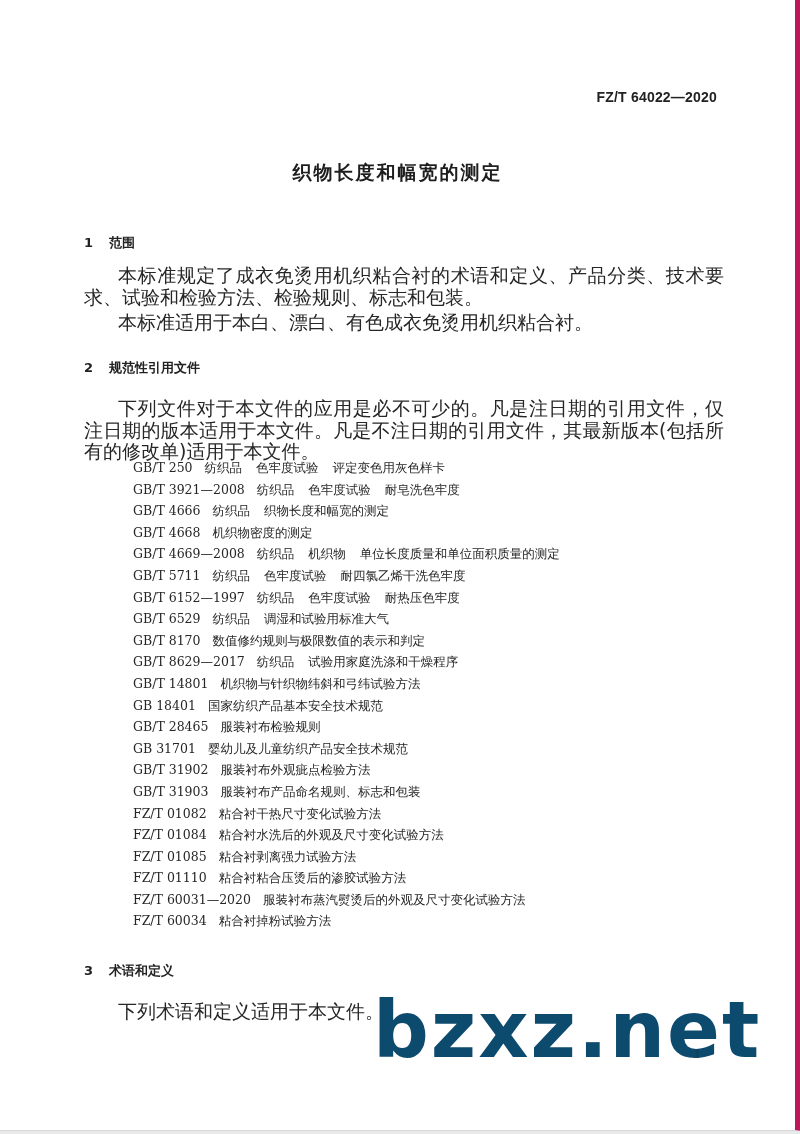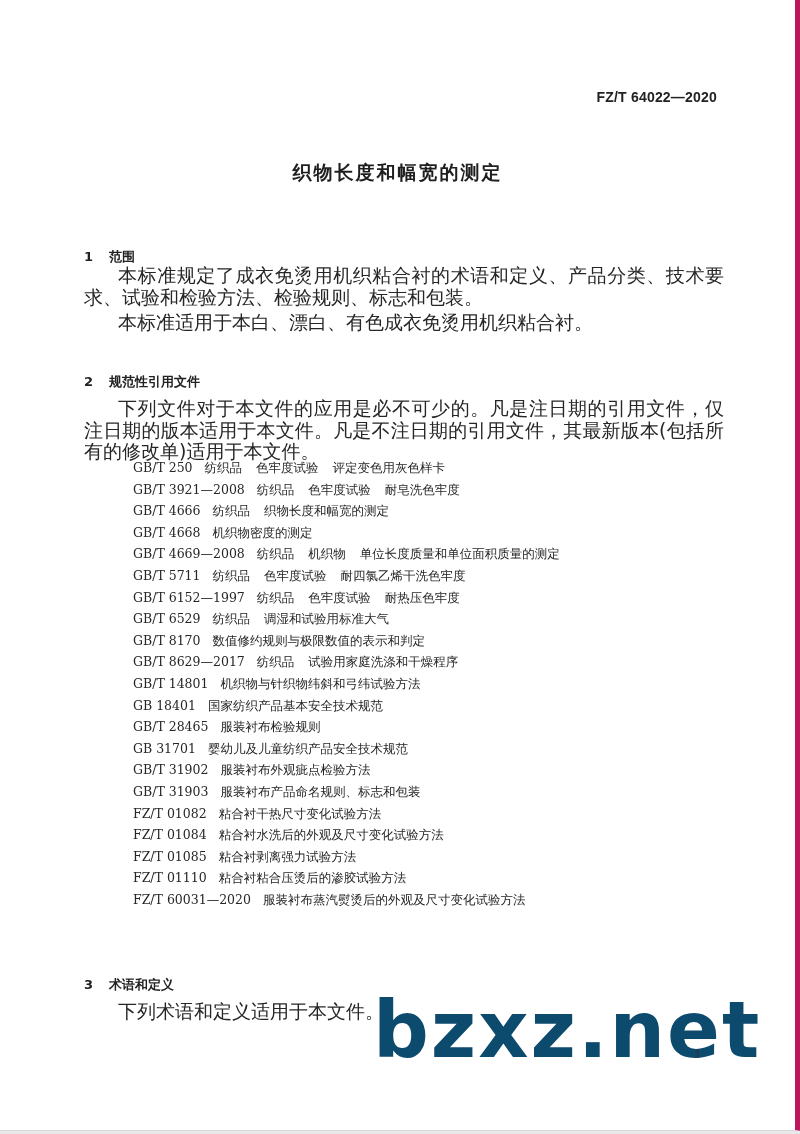--- a/index.html
+++ b/index.html
@@ -47,21 +47,20 @@
       letter-spacing: 2px;
       color: #1e1e1e;
     }
     .section-heading {
       position: absolute;
       left: 84px;
       font-family: "DejaVu Sans", sans-serif;
       font-weight: bold;
       font-size: 13px;
       color: #222;
-      margin-top: 14px;
     }
     .section-heading .num {
       display: inline-block;
       width: 25px;
     }
     .para {
       position: absolute;
       left: 84px;
       width: 640px;
       font-family: "DejaVu Sans", sans-serif;
@@ -151,20 +150,21 @@
     <li class="ref-item"><span class="ref-code">GB 18401</span><span class="ref-title">国家纺织产品基本安全技术规范</span></li>
     <li class="ref-item"><span class="ref-code">GB/T 28465</span><span class="ref-title">服装衬布检验规则</span></li>
     <li class="ref-item"><span class="ref-code">GB 31701</span><span class="ref-title">婴幼儿及儿童纺织产品安全技术规范</span></li>
     <li class="ref-item"><span class="ref-code">GB/T 31902</span><span class="ref-title">服装衬布外观疵点检验方法</span></li>
     <li class="ref-item"><span class="ref-code">GB/T 31903</span><span class="ref-title">服装衬布产品命名规则、标志和包装</span></li>
     <li class="ref-item"><span class="ref-code">FZ/T 01082</span><span class="ref-title">粘合衬干热尺寸变化试验方法</span></li>
     <li class="ref-item"><span class="ref-code">FZ/T 01084</span><span class="ref-title">粘合衬水洗后的外观及尺寸变化试验方法</span></li>
     <li class="ref-item"><span class="ref-code">FZ/T 01085</span><span class="ref-title">粘合衬剥离强力试验方法</span></li>
     <li class="ref-item"><span class="ref-code">FZ/T 01110</span><span class="ref-title">粘合衬粘合压烫后的渗胶试验方法</span></li>
     <li class="ref-item"><span class="ref-code">FZ/T 60031—2020</span><span class="ref-title">服装衬布蒸汽熨烫后的外观及尺寸变化试验方法</span></li>
+    <li class="ref-item"><span class="ref-code">FZ/T 60034</span><span class="ref-title">粘合衬掉粉试验方法</span></li>
   </ul>
 
   <div class="section-heading" style="top:962px;">
     <span class="num">3</span><span>术语和定义</span>
   </div>
   <div class="para" style="top:1001px;">下列术语和定义适用于本文件。</div>
 
   <div class="watermark">bzxz.net</div>
 
   <div class="page-number">1</div>

